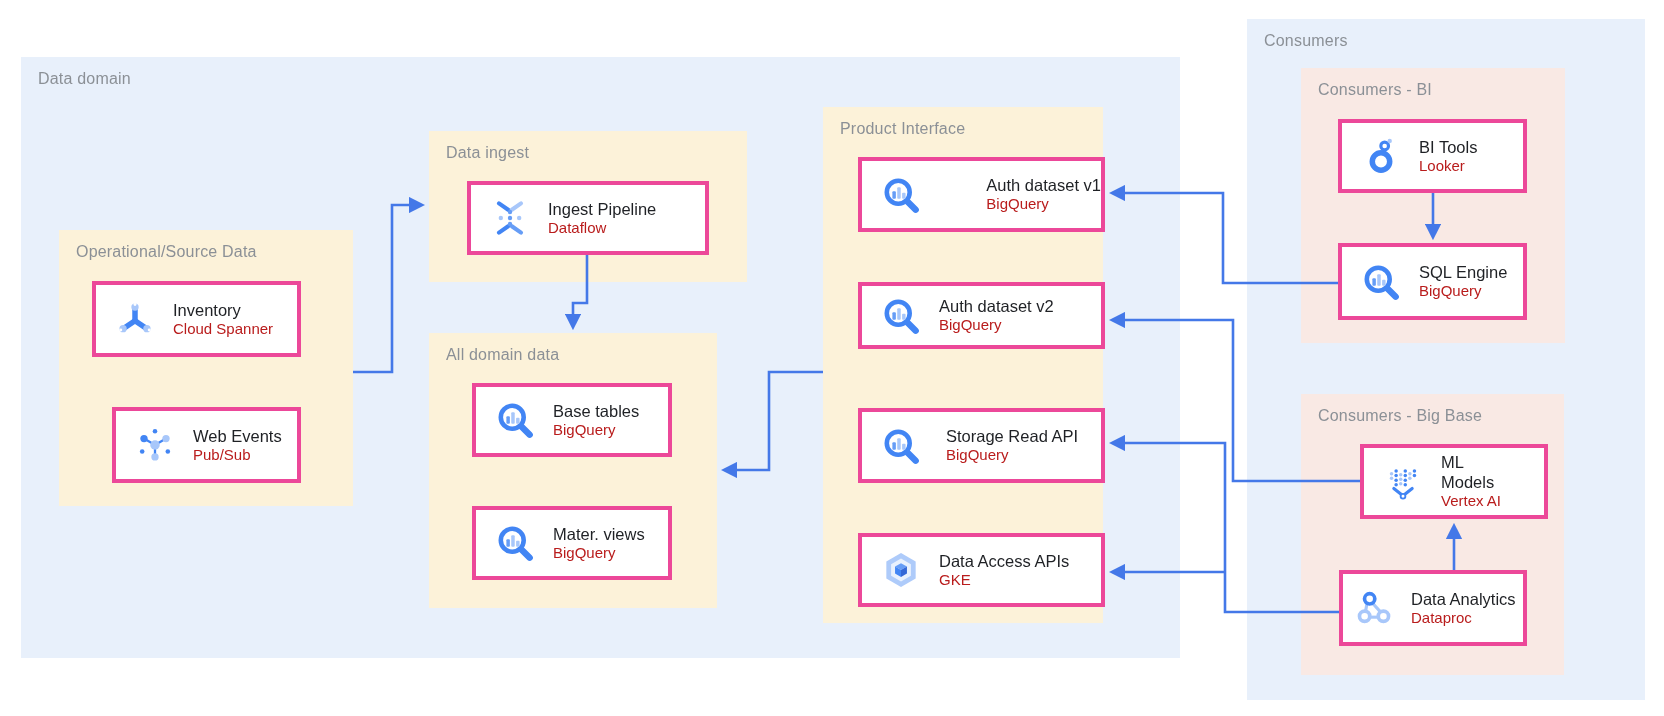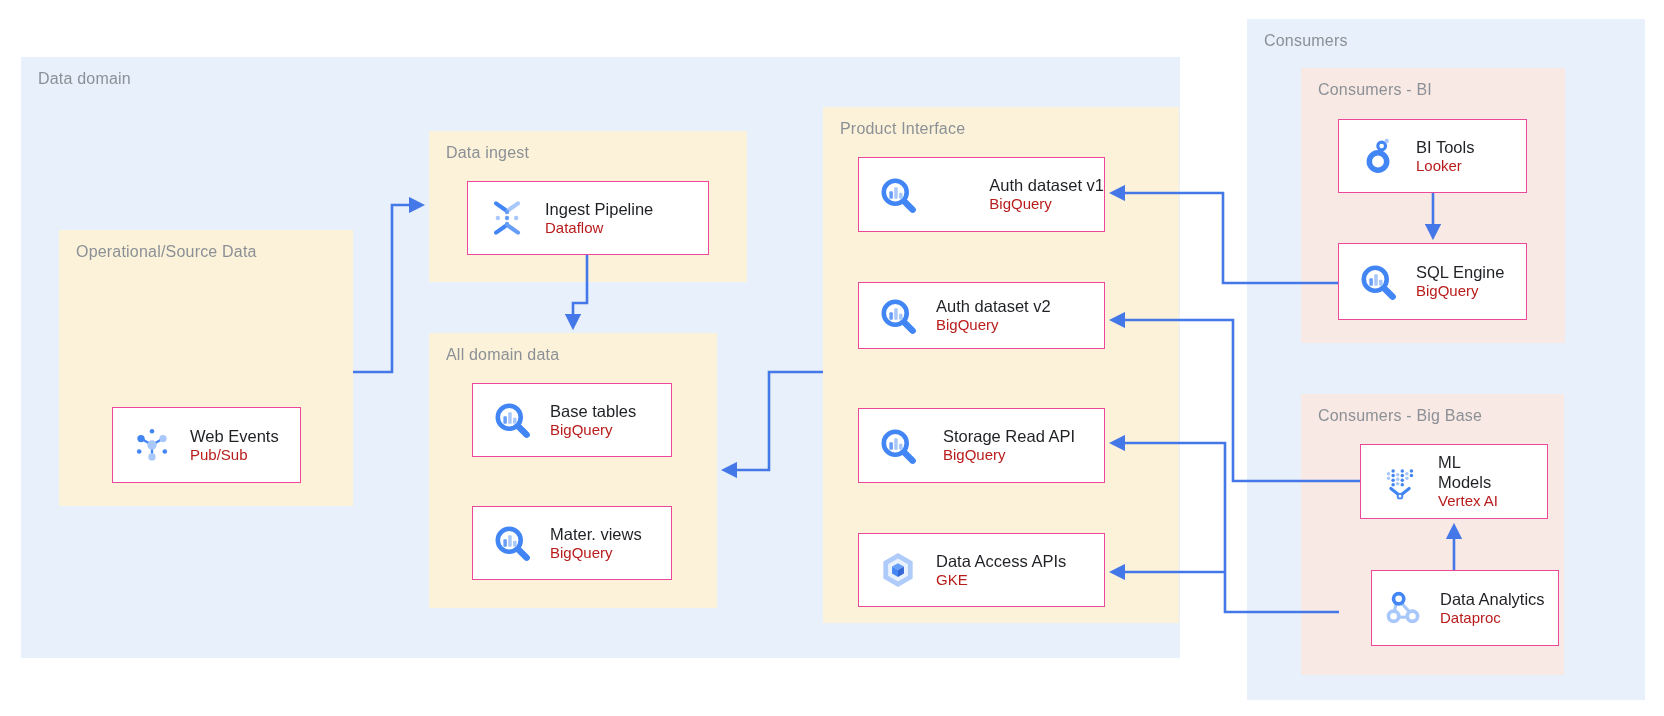--- a/index.html
+++ b/index.html
@@ -3,21 +3,21 @@
 <meta charset="utf-8">
 <style>
   html,body{margin:0;padding:0;background:#ffffff;font-family:"Liberation Sans",sans-serif;}
   #canvas{position:relative;width:1664px;height:716px;background:#ffffff;overflow:hidden;}
   .region{position:absolute;}
   .region-blue{background:#E8F0FB;}
   .zone{position:absolute;}
   .zone-yellow{background:#FCF2D9;}
   .zone-pink{background:#F9E9E4;}
   .zone-label,.region-label{position:absolute;left:17px;top:13px;font-size:16px;color:#8B9096;letter-spacing:.2px;white-space:nowrap;}
-  .card{position:absolute;background:#ffffff;border:1px solid #ec4899;box-sizing:border-box;
+  .card{position:absolute;background:#ffffff;border:4px solid #ec4899;box-sizing:border-box;
         display:flex;align-items:center;padding-left:17px;gap:16px;}
   .card .icon{flex:0 0 auto;width:44px;height:44px;display:block;}
   .card .icon svg{width:44px;height:44px;display:block;}
   .card .txt{display:flex;flex-direction:column;justify-content:center;}
   .card .title{font-size:16.5px;line-height:1.22;color:#1F2125;}
   .card .sub{font-size:15px;line-height:1.25;color:#b91c1c;}
   #wires{position:absolute;left:0;top:0;pointer-events:none;}
 </style>
 </head>
 <body>
@@ -146,32 +146,43 @@
   </div>
 
   <div class="zone zone-yellow" style="left:429px;top:131px;width:318px;height:151px;">
     <div class="zone-label">Data ingest</div>
   </div>
 
   <div class="zone zone-yellow" style="left:429px;top:333px;width:288px;height:275px;">
     <div class="zone-label">All domain data</div>
   </div>
 
-  <div class="zone zone-yellow" style="left:823px;top:107px;width:356px;height:516px;">
+  <div class="zone zone-yellow" style="left:823px;top:107px;width:280px;height:516px;">
     <div class="zone-label">Product Interface</div>
   </div>
 
   <div class="zone zone-pink" style="left:1301px;top:68px;width:264px;height:275px;">
     <div class="zone-label">Consumers - BI</div>
   </div>
 
   <div class="zone zone-pink" style="left:1301px;top:394px;width:263px;height:281px;">
     <div class="zone-label">Consumers - Big Base</div>
   </div>
 
+  <div class="card" style="left:92px;top:281px;width:209px;height:76px;">
+    <span class="icon">
+        <svg>
+          <use href="#i-spanner"></use>
+        </svg>
+      </span>
+    <div class="txt">
+      <div class="title">Inventory</div>
+      <div class="sub">Cloud Spanner</div>
+    </div>
+  </div>
 
   <div class="card" style="left:112px;top:407px;width:189px;height:76px;">
     <span class="icon">
         <svg>
           <use href="#i-pubsub"></use>
         </svg>
       </span>
     <div class="txt">
       <div class="title">Web Events</div>
       <div class="sub">Pub/Sub</div>
@@ -291,21 +302,21 @@
         <svg>
           <use href="#i-vertex"></use>
         </svg>
       </span>
     <div class="txt" style="max-width:80px;">
       <div class="title">ML Models</div>
       <div class="sub">Vertex AI</div>
     </div>
   </div>
 
-  <div class="card" style="left:1339px;top:570px;width:188px;height:76px;padding-left:12px;gap:12px;margin-left:32px;">
+  <div class="card" style="left:1339px;top:570px;width:188px;height:76px;padding-left:12px;gap:12px;">
     <span class="icon">
         <svg>
           <use href="#i-dataproc"></use>
         </svg>
       </span>
     <div class="txt">
       <div class="title">Data Analytics</div>
       <div class="sub">Dataproc</div>
     </div>
   </div>

